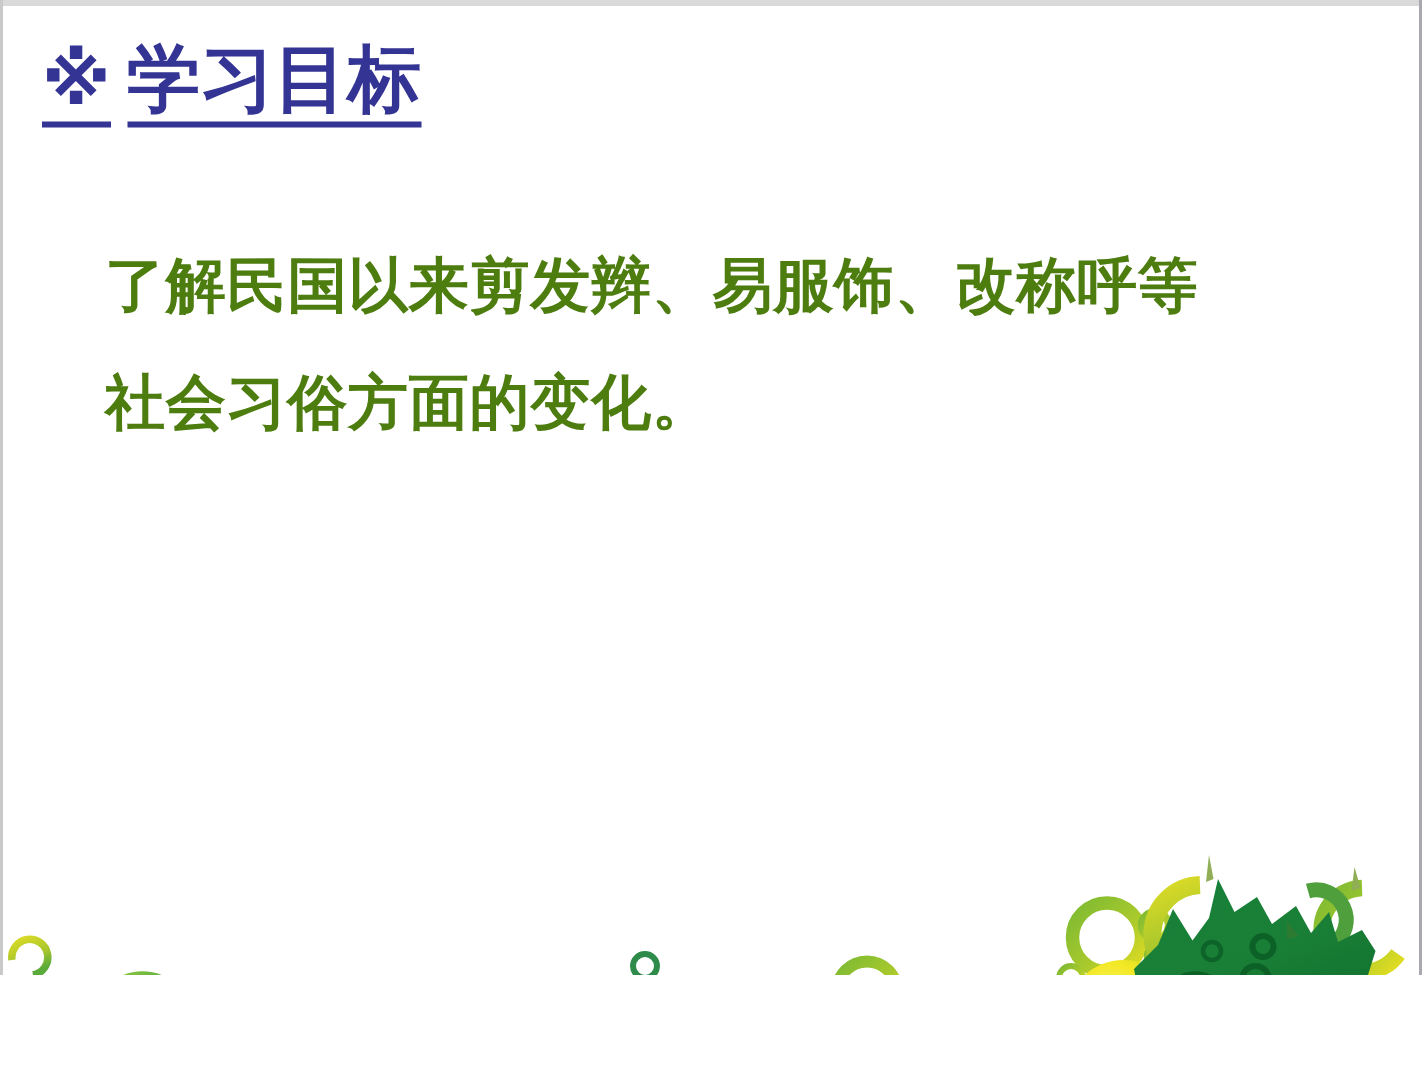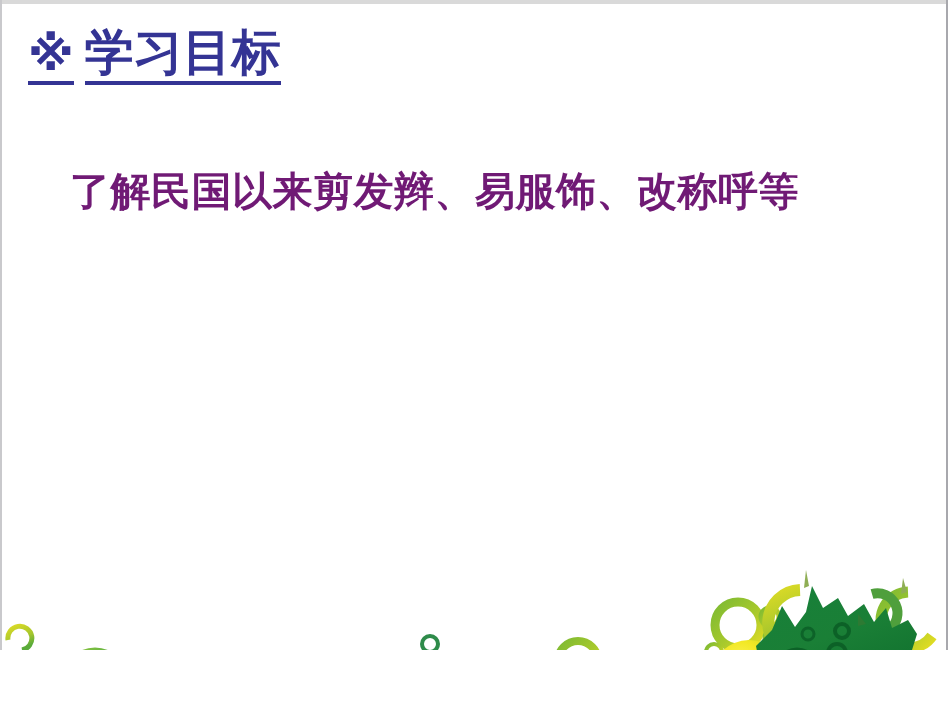--- a/index.html
+++ b/index.html
@@ -69,21 +69,21 @@
     margin-right: 11px;
     font-size: 47px;
   }
 
   
   #body-block {
     position: absolute;
     left: 70px;
     top: 152px;
     width: 830px;
-    color: #701a75;
+    color: #4d7c0f;
     font-size: 40px;
     font-weight: 700;
     line-height: 78px;
     letter-spacing: 0.5px;
   }
   .body-line { white-space: nowrap; display: block; }
 
   
   #page-number {
     position: absolute;
@@ -112,20 +112,21 @@
 
   <div id="top-strip"></div>
   <div id="left-edge"></div>
 
   <div id="title-block">
     <span id="title-mark" class="title-run">※</span><span class="title-run">学习目标</span>
   </div>
 
   <div id="body-block">
     <span class="body-line">了解民国以来剪发辫、易服饰、改称呼等</span>
+    <span class="body-line">社会习俗方面的变化。</span>
   </div>
 
   <div id="decor">
     <svg width="950" height="173" viewBox="0 0 950 173" xmlns="http://www.w3.org/2000/svg">
       <defs>
         <linearGradient id="gyGreenYellow" x1="0" y1="0" x2="1" y2="1">
           <stop offset="0%" stop-color="#7dba33"></stop>
           <stop offset="55%" stop-color="#a8c92c"></stop>
           <stop offset="100%" stop-color="#e3dd22"></stop>
         </linearGradient>

